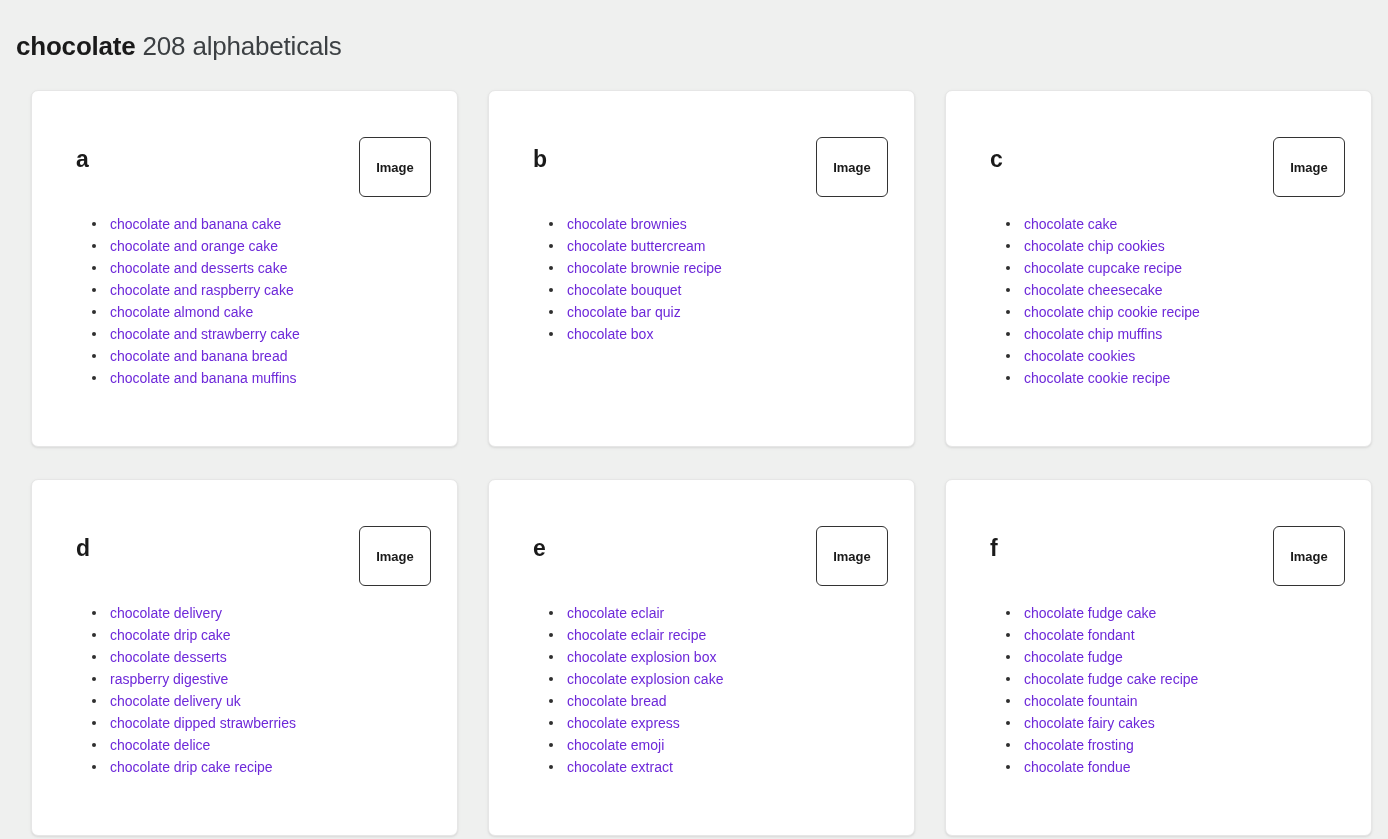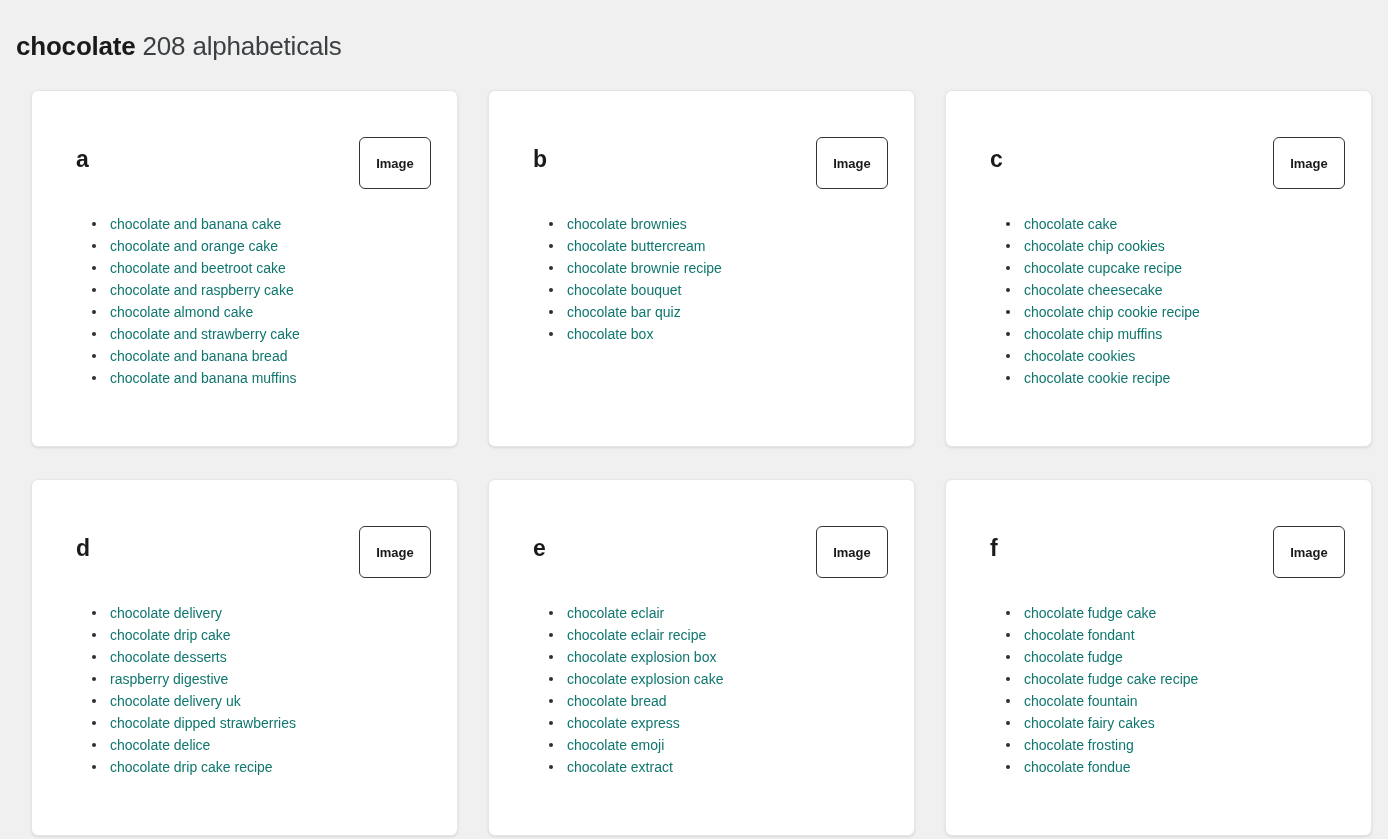--- a/index.html
+++ b/index.html
@@ -73,21 +73,21 @@
   .card-letter {
     font-size: 23px;
     font-weight: bold;
     line-height: 28px;
     color: #1a1a1a;
     margin: 26px 0 0 20px;
   }
 
   .image-box {
     width: 72px;
-    height: 52px;
+    height: 60px;
     border: 1px solid #333333;
     border-radius: 6px;
     background: #ffffff;
     display: flex;
     align-items: center;
     justify-content: center;
     font-size: 13px;
     font-weight: bold;
     color: #1a1a1a;
     margin-top: 18px;
@@ -98,21 +98,21 @@
 
   .term-list {
     list-style: none;
     margin: 18px 0 0 0;
     padding: 0 0 0 36px;
   }
   .term-list li {
     position: relative;
     font-size: 14px;
     line-height: 22px;
-    color: #0f766e;
+    color: #6d28d9;
     padding-left: 18px;
     white-space: nowrap;
   }
   .term-list li::before {
     content: "";
     position: absolute;
     left: 0;
     top: 9px;
     width: 4px;
     height: 4px;
@@ -131,21 +131,21 @@
 
   <div class="grid" id="card-grid">
       <div class="card">
         <div class="card-top">
           <div class="card-letter">a</div>
           <div class="image-box">Image</div>
         </div>
         <ul class="term-list">
           <li>chocolate and banana cake</li>
           <li>chocolate and orange cake</li>
-          <li>chocolate and beetroot cake</li>
+          <li>chocolate and desserts cake</li>
           <li>chocolate and raspberry cake</li>
           <li>chocolate almond cake</li>
           <li>chocolate and strawberry cake</li>
           <li>chocolate and banana bread</li>
           <li>chocolate and banana muffins</li>
         </ul>
       </div>
       <div class="card">
         <div class="card-top">
           <div class="card-letter">b</div>

